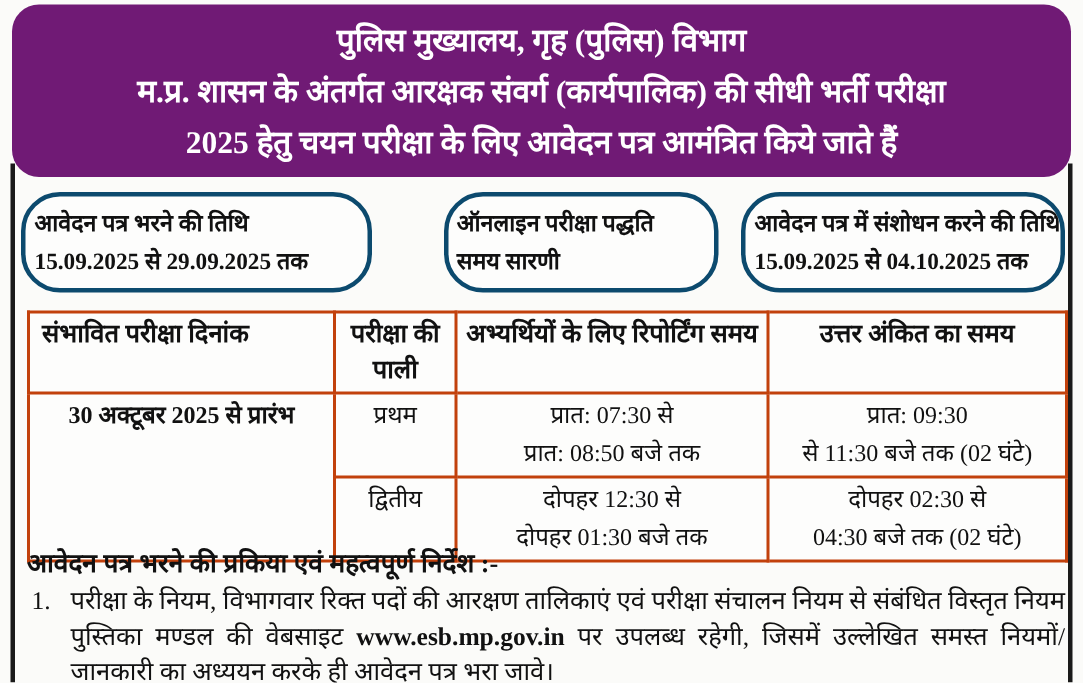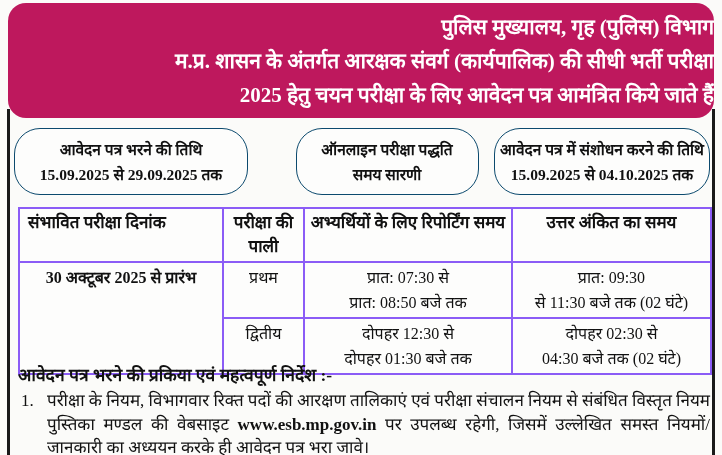--- a/index.html
+++ b/index.html
@@ -8,61 +8,60 @@
     position:relative;
     background:#fbfbf9;
     font-family:"Liberation Serif", serif;
     color:#111;
     overflow:hidden;
   }
 
   
   .header-box {
     position:absolute; left:8px; top:3px; width:706px; height:115px;
-    background:#be185d; border-radius:18px;
+    background:#701a75; border-radius:18px;
     display:flex; flex-direction:column; justify-content:center;
     text-align:center; color:#fff; font-weight:bold;
     font-size:21px; line-height:34px;
     overflow:hidden;
-    align-items:flex-end;
   }
   .header-box div { white-space:nowrap; }
 
   
   .side-border { position:absolute; top:109px; bottom:0; width:3px; background:#1a1a1a; }
   .side-border.left  { left:7px; }
   .side-border.right { right:7px; }
 
   
   .pills {
     position:absolute; left:14px; top:128px; width:696px; height:67px;
     display:flex; justify-content:space-between;
   }
   .pill {
-    height:67px; border:1px solid #0c4a6e; border-radius:26px; background:#fdfdfc;
-    display:flex; flex-direction:column; justify-content:center; align-items:center;
+    height:67px; border:3px solid #0c4a6e; border-radius:26px; background:#fdfdfc;
+    display:flex; flex-direction:column; justify-content:center; align-items:flex-start;
     text-align:center; font-weight:bold; font-size:15.5px; line-height:25px;
     overflow:hidden; padding:0 6px;
   }
   .pill div { white-space:nowrap; }
   .pill-1 { width:234px; }
   .pill-2 { width:183px;margin-left:32px; }
   .pill-3 { width:216px; }
 
   
   .sched {
     position:absolute; left:18px; top:207px; width:692px;
     border-collapse:collapse; table-layout:fixed; background:#fdfdfc;
   }
   .sched col.w1 { width:204px; }
   .sched col.w2 { width:81px; }
   .sched col.w3 { width:208px; }
   .sched col.w4 { width:199px; }
   .sched th, .sched td {
-    border:2px solid #8b5cf6; vertical-align:top;
+    border:2px solid #c2410c; vertical-align:top;
     text-align:center; padding:2px 3px; overflow:hidden;
   }
   .sched th { font-size:17px; font-weight:bold; line-height:24px; height:50px; }
   .sched th.c1 { text-align:left; padding-left:8px; }
   .sched td { font-size:16px; line-height:25px; }
   .sched tr.r1 td { height:53px; }
   .sched tr.r2 td { height:50px; }
   .date-cell { font-size:16.5px;font-weight:bold; }
 
   

